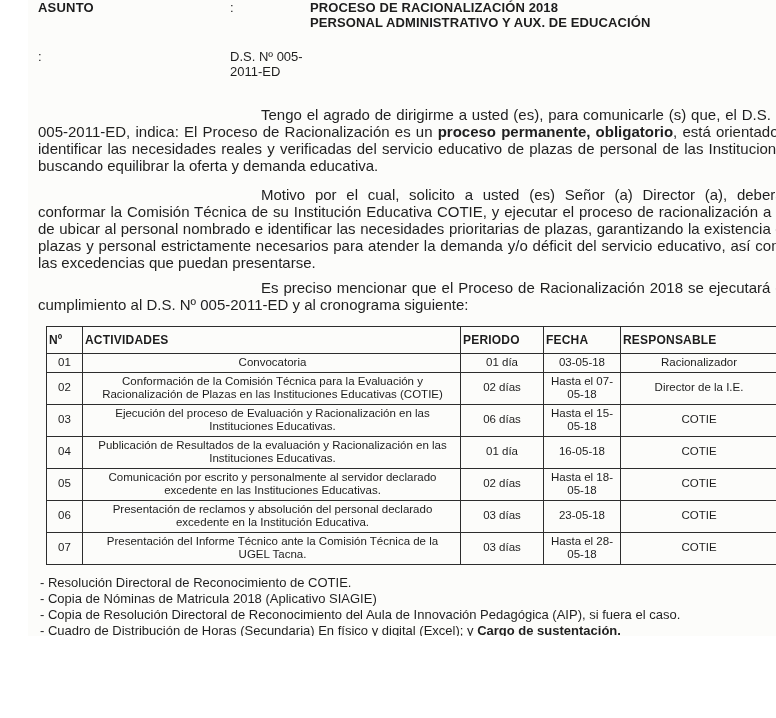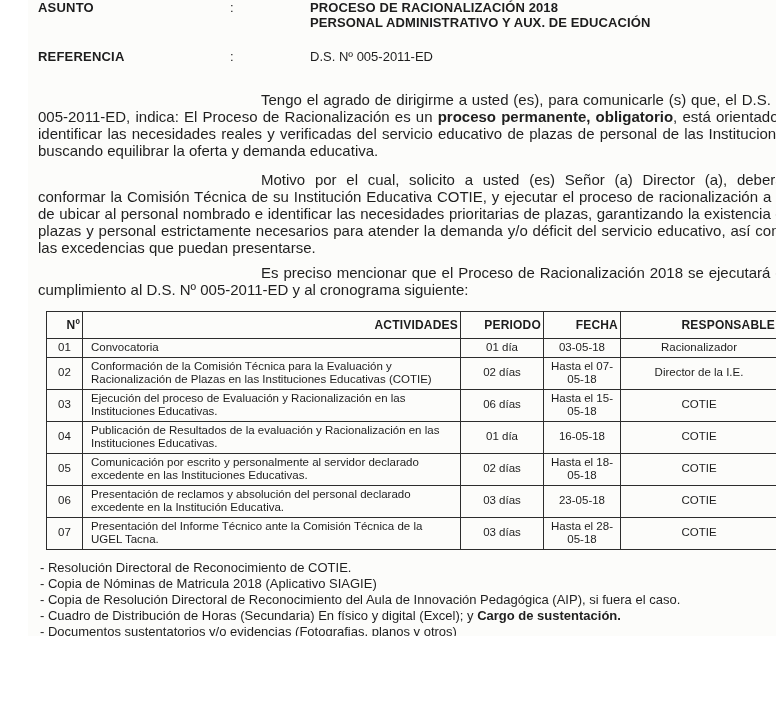--- a/index.html
+++ b/index.html
@@ -46,32 +46,32 @@
     margin:13px 0 0 8px;
   }
   table.crono th,table.crono td{
     border:1.5px solid #2d2d2d;
     overflow:hidden;
   }
   table.crono th{
     font-size:12px;
     font-weight:bold;
     padding:6px 2px;
-    text-align:right;
+    text-align:left;
     letter-spacing:.2px;
   }
   table.crono td{
     font-size:11.5px;
     padding:2px 3px;
     vertical-align:middle;
     text-align:center;
     line-height:13.5px;
   }
   table.crono td.act{
-    text-align:left;
+    text-align:center;
     padding-left:8px;
     padding-right:6px;
   }
   col.c-num{width:36px;}
   col.c-act{width:378px;}
   col.c-per{width:83px;}
   col.c-fec{width:77px;}
   col.c-res{width:157px;}
   tr.tall td{height:27px;}
   
@@ -96,21 +96,20 @@
 
 <div class="page">
 
   <div class="hdr">
     <div class="lbl">ASUNTO</div>
     <div class="colon">:</div>
     <div class="val-bold">
       <div>PROCESO DE RACIONALIZACIÓN 2018</div>
       <div>PERSONAL ADMINISTRATIVO Y AUX. DE EDUCACIÓN</div>
     </div>
-    <div class="lbl">REFERENCIA</div>
     <div class="colon">:</div>
     <div class="val-normal">D.S. Nº 005-2011-ED</div>
   </div>
 
   <p class="body-p indent mt-p1"><span>Tengo el agrado de dirigirme a usted (es), para comunicarle (s) que, el D.S. Nº 005-2011-ED, indica: El Proceso de Racionalización es un </span><b>proceso permanente, obligatorio</b><span>, está orientado a identificar las necesidades reales y verificadas del servicio educativo de plazas de personal de las Instituciones buscando equilibrar la oferta y demanda educativa.</span></p>
 
   <p class="body-p indent mt-p2">Motivo por el cual, solicito a usted (es) Señor (a) Director (a), deberán conformar la Comisión Técnica de su Institución Educativa COTIE, y ejecutar el proceso de racionalización a fin de ubicar al personal nombrado e identificar las necesidades prioritarias de plazas, garantizando la existencia de plazas y personal estrictamente necesarios para atender la demanda y/o déficit del servicio educativo, así como las excedencias que puedan presentarse.</p>
 
   <p class="body-p indent mt-p3">Es preciso mencionar que el Proceso de Racionalización 2018 se ejecutará en cumplimiento al D.S. Nº 005-2011-ED y al cronograma siguiente:</p>
 

